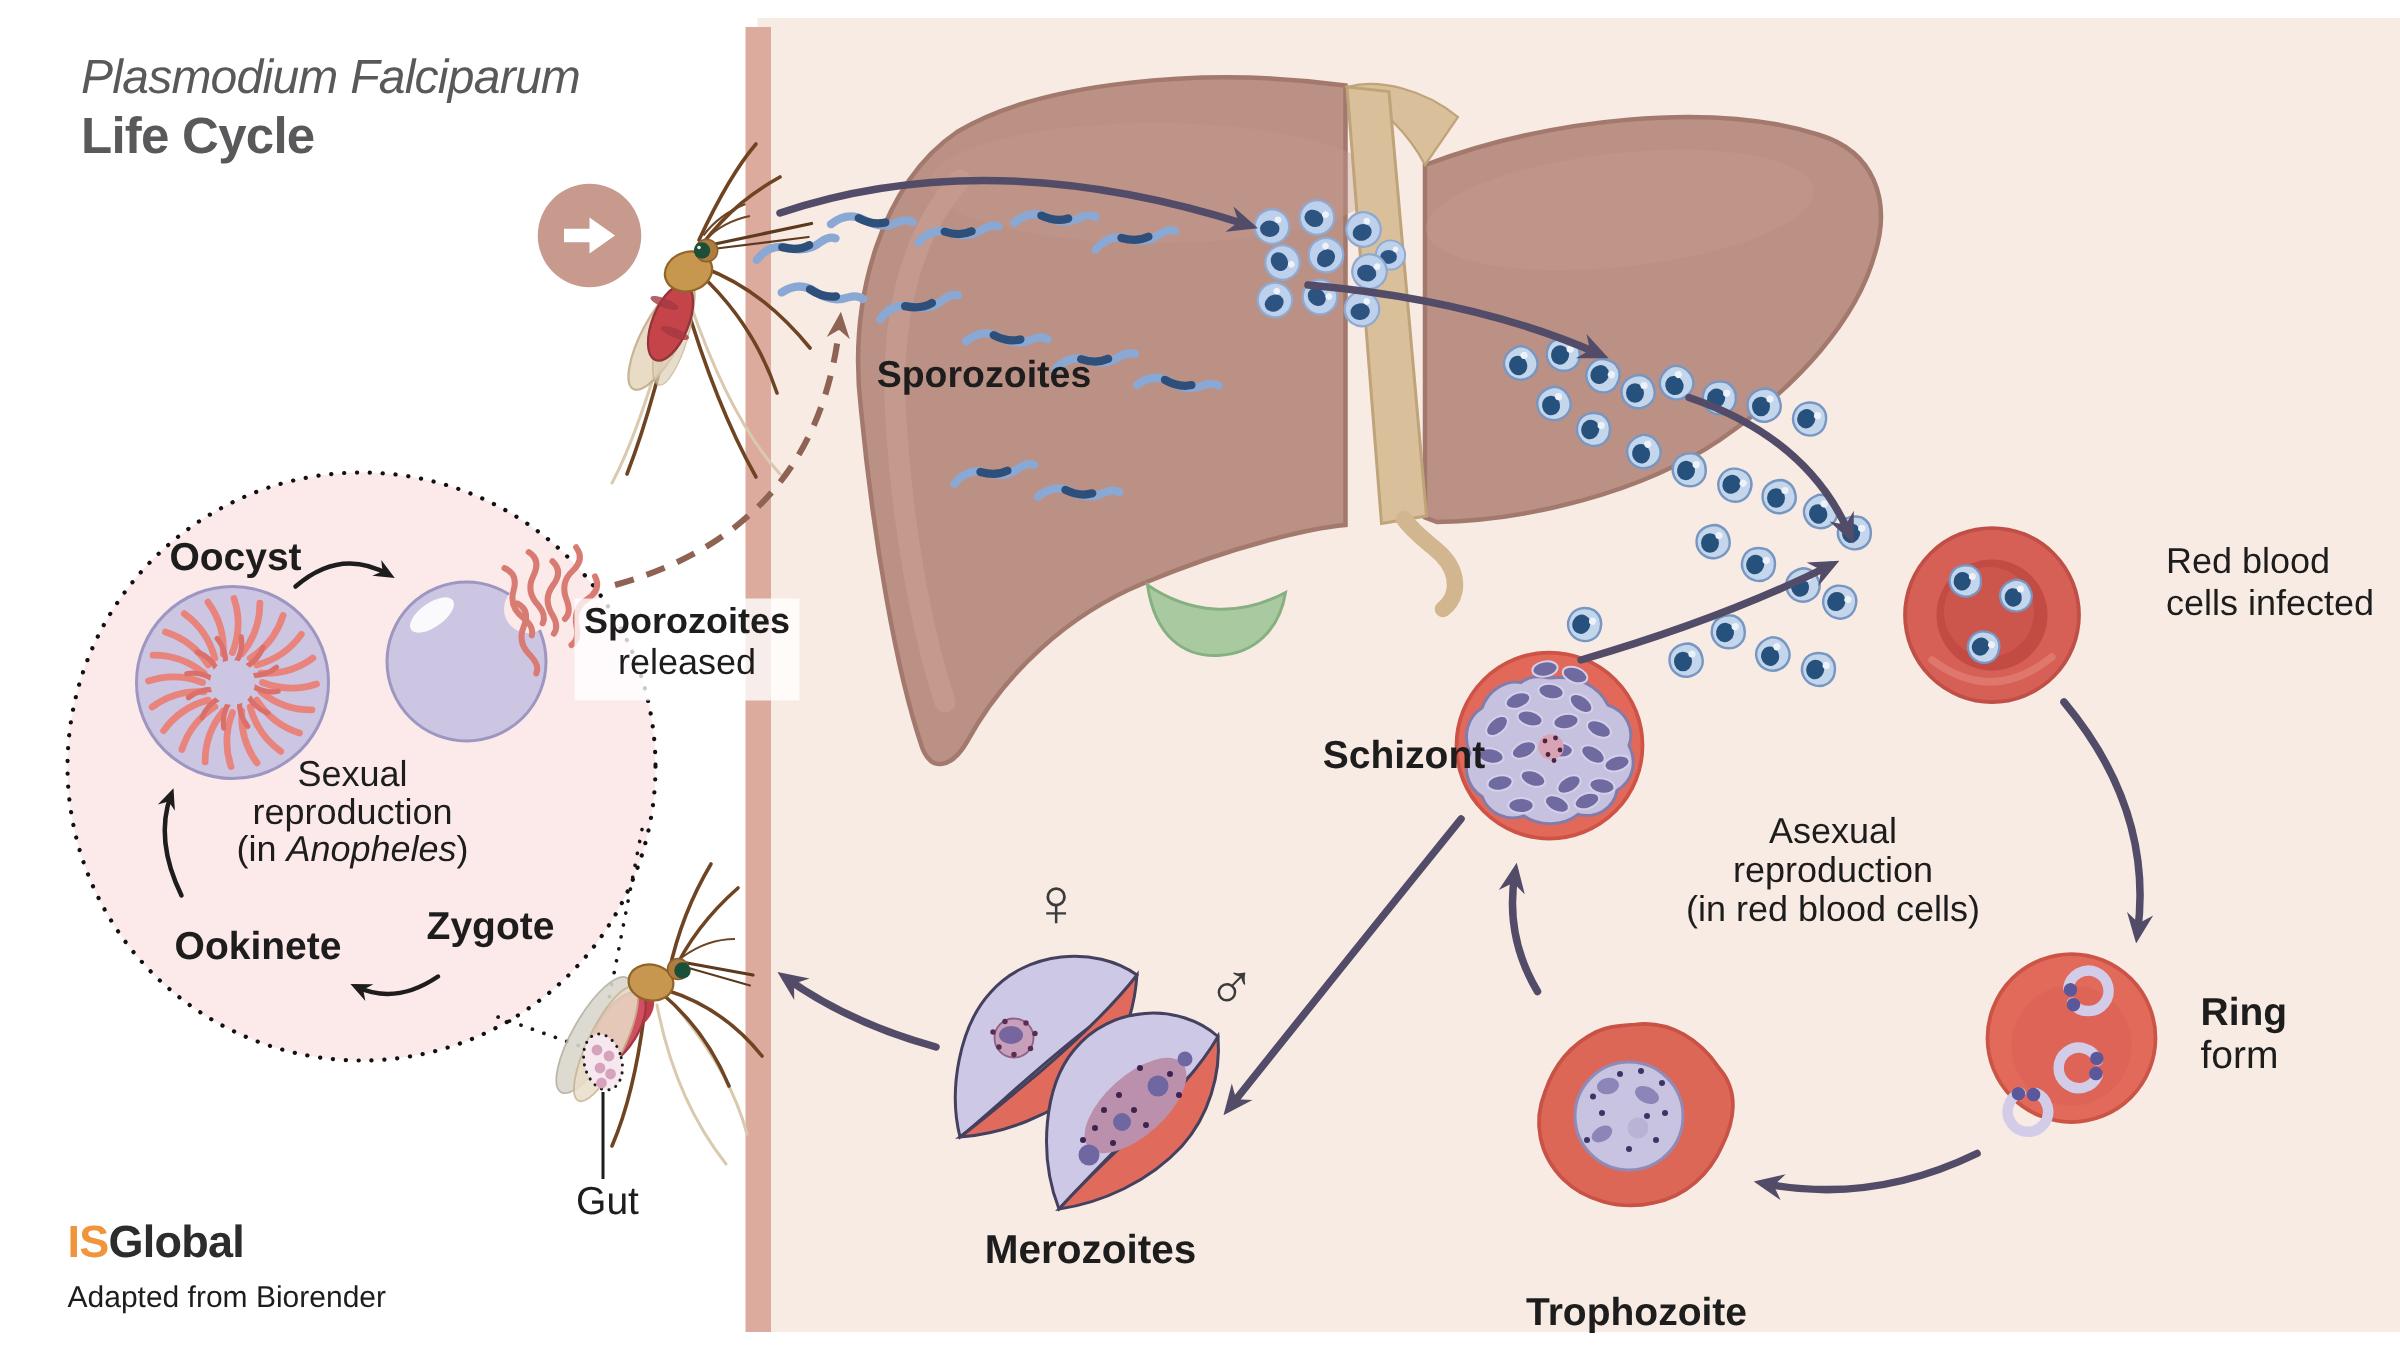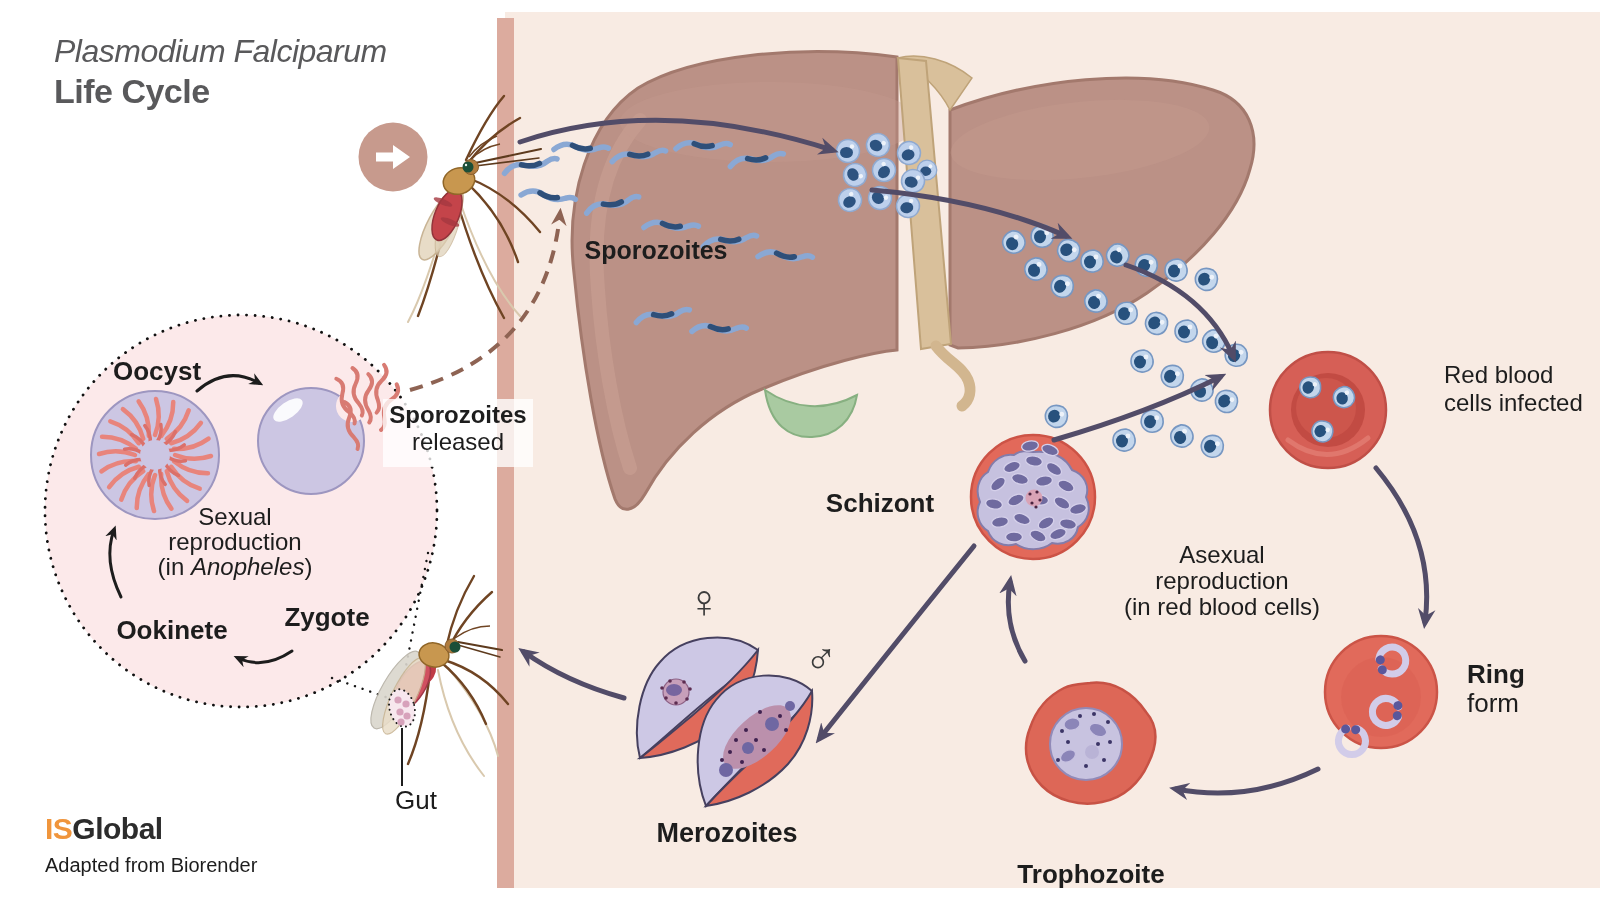--- a/index.html
+++ b/index.html
@@ -405,21 +405,21 @@
   <div class="b">Ring</div>
   <div>form</div>
 </div>
 
 <div class="lbl ctr sub" style="left:1222px;top:542px;line-height:1.08;">
   <div>Asexual</div>
   <div>reproduction</div>
   <div>(in red blood cells)</div>
 </div>
 
-<div class="lbl ctr h" style="left:880px;top:489px;font-size:26px;text-align:center;">Schizont</div>
+<div class="lbl ctr h" style="left:936px;top:489px;font-size:26px;text-align:center;">Schizont</div>
 
 <div class="lbl ctr h" style="left:1091px;top:860px;font-size:26px;">Trophozoite</div>
 
 <div class="lbl ctr h" style="left:727px;top:818px;font-size:27px;">Merozoites</div>
 
 <div class="lbl ctr sym" style="left:704px;top:576px;font-size:46px;">♀</div>
 <div class="lbl ctr sym" style="left:821px;top:632px;font-size:44px;">♂</div>
 
 <div class="lbl ctr h" style="left:157px;top:357px;font-size:26px;">Oocyst</div>
 <div class="lbl ctr h" style="left:172px;top:616px;font-size:26px;">Ookinete</div>
@@ -431,20 +431,20 @@
   <div><span>(in </span><span style="font-style:italic;">Anopheles</span><span>)</span></div>
 </div>
 
 <div id="spz-backdrop">
   <div class="lbl ctr" style="left:75px;top:3px;position:relative;text-align:center;">
     <div class="b sub">Sporozoites</div>
     <div class="sub">released</div>
   </div>
 </div>
 
-<div class="lbl ctr" style="left:405px;top:786px;font-size:26px;margin-left:11px;">Gut</div>
+<div class="lbl ctr" style="left:405px;top:786px;font-size:26px;">Gut</div>
 
 <div class="lbl" id="logo" style="left:45px;top:812px;">
   <span style="color:#f0953c;">IS</span><span style="color:#2c2c2c;">Global</span>
 </div>
 <div class="lbl" id="credit" style="left:45px;top:854px;">Adapted from Biorender</div>
 
 </div>
 
 </body></html>

